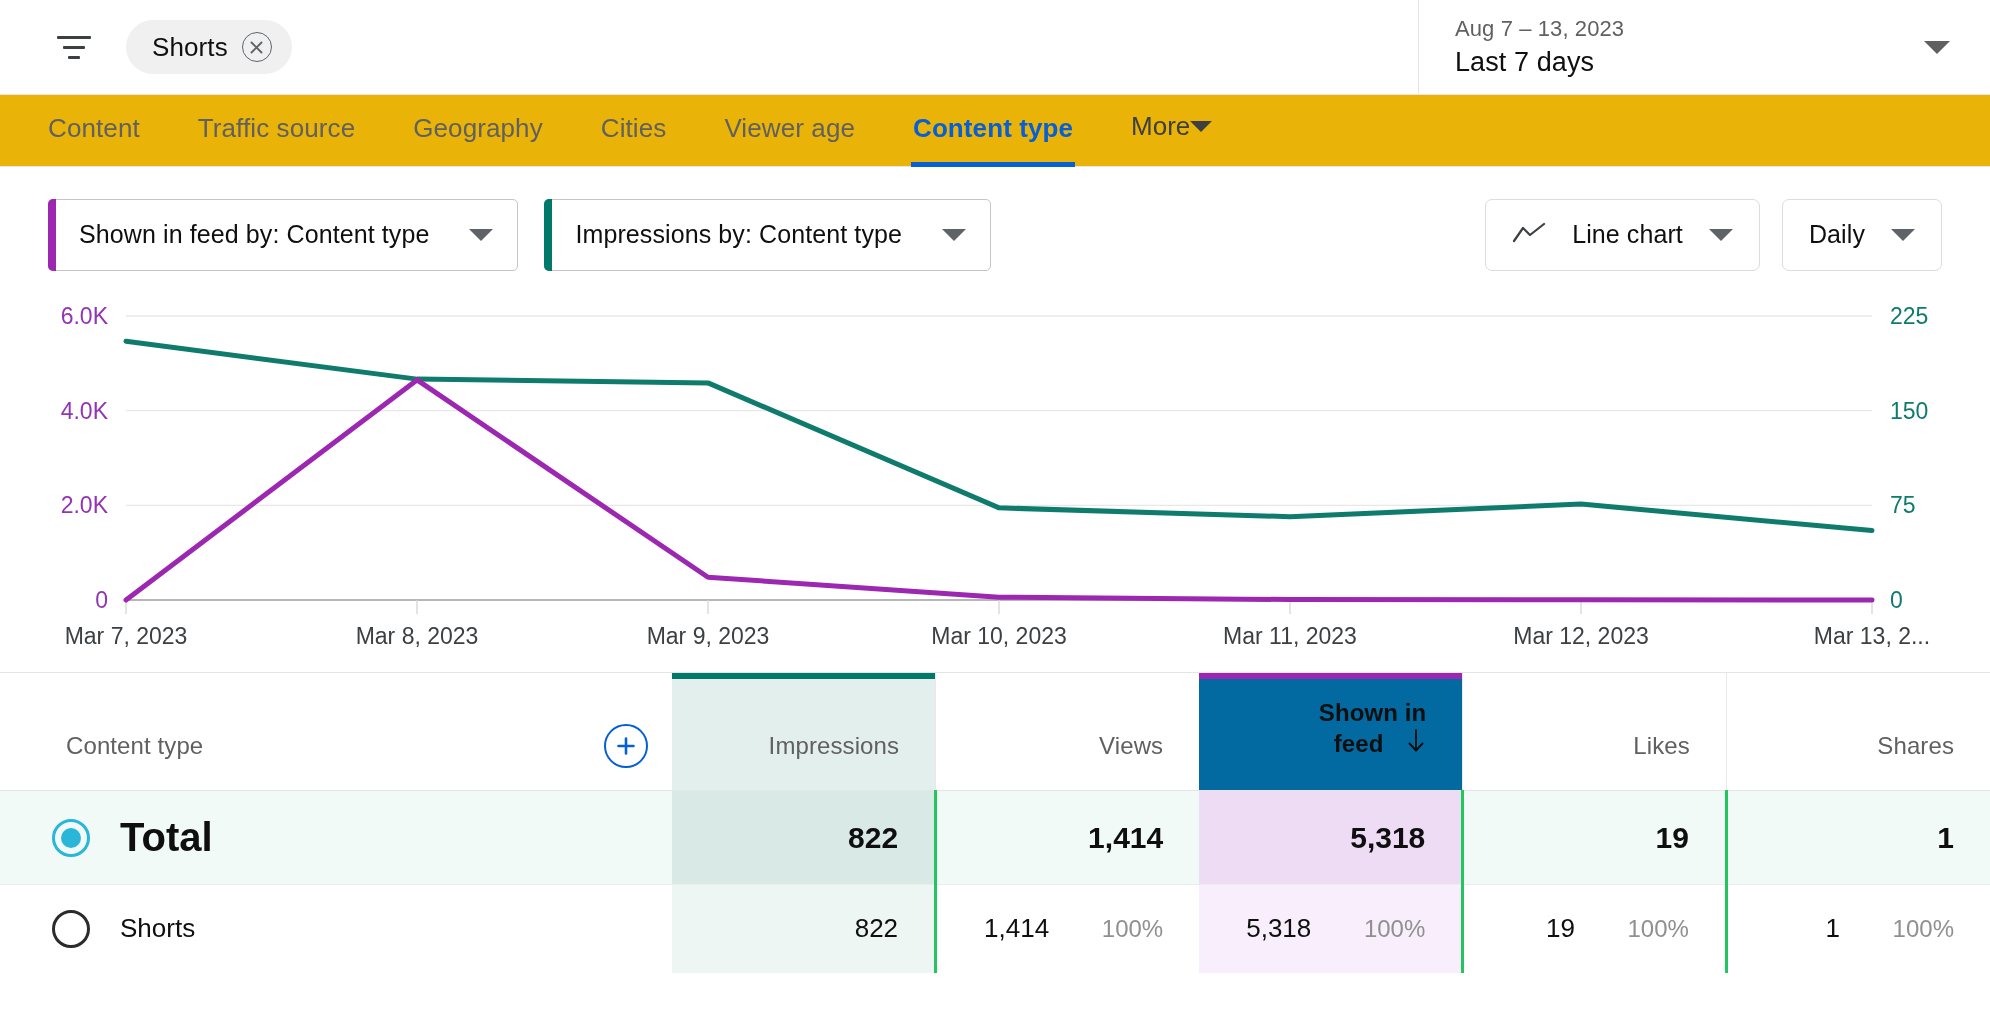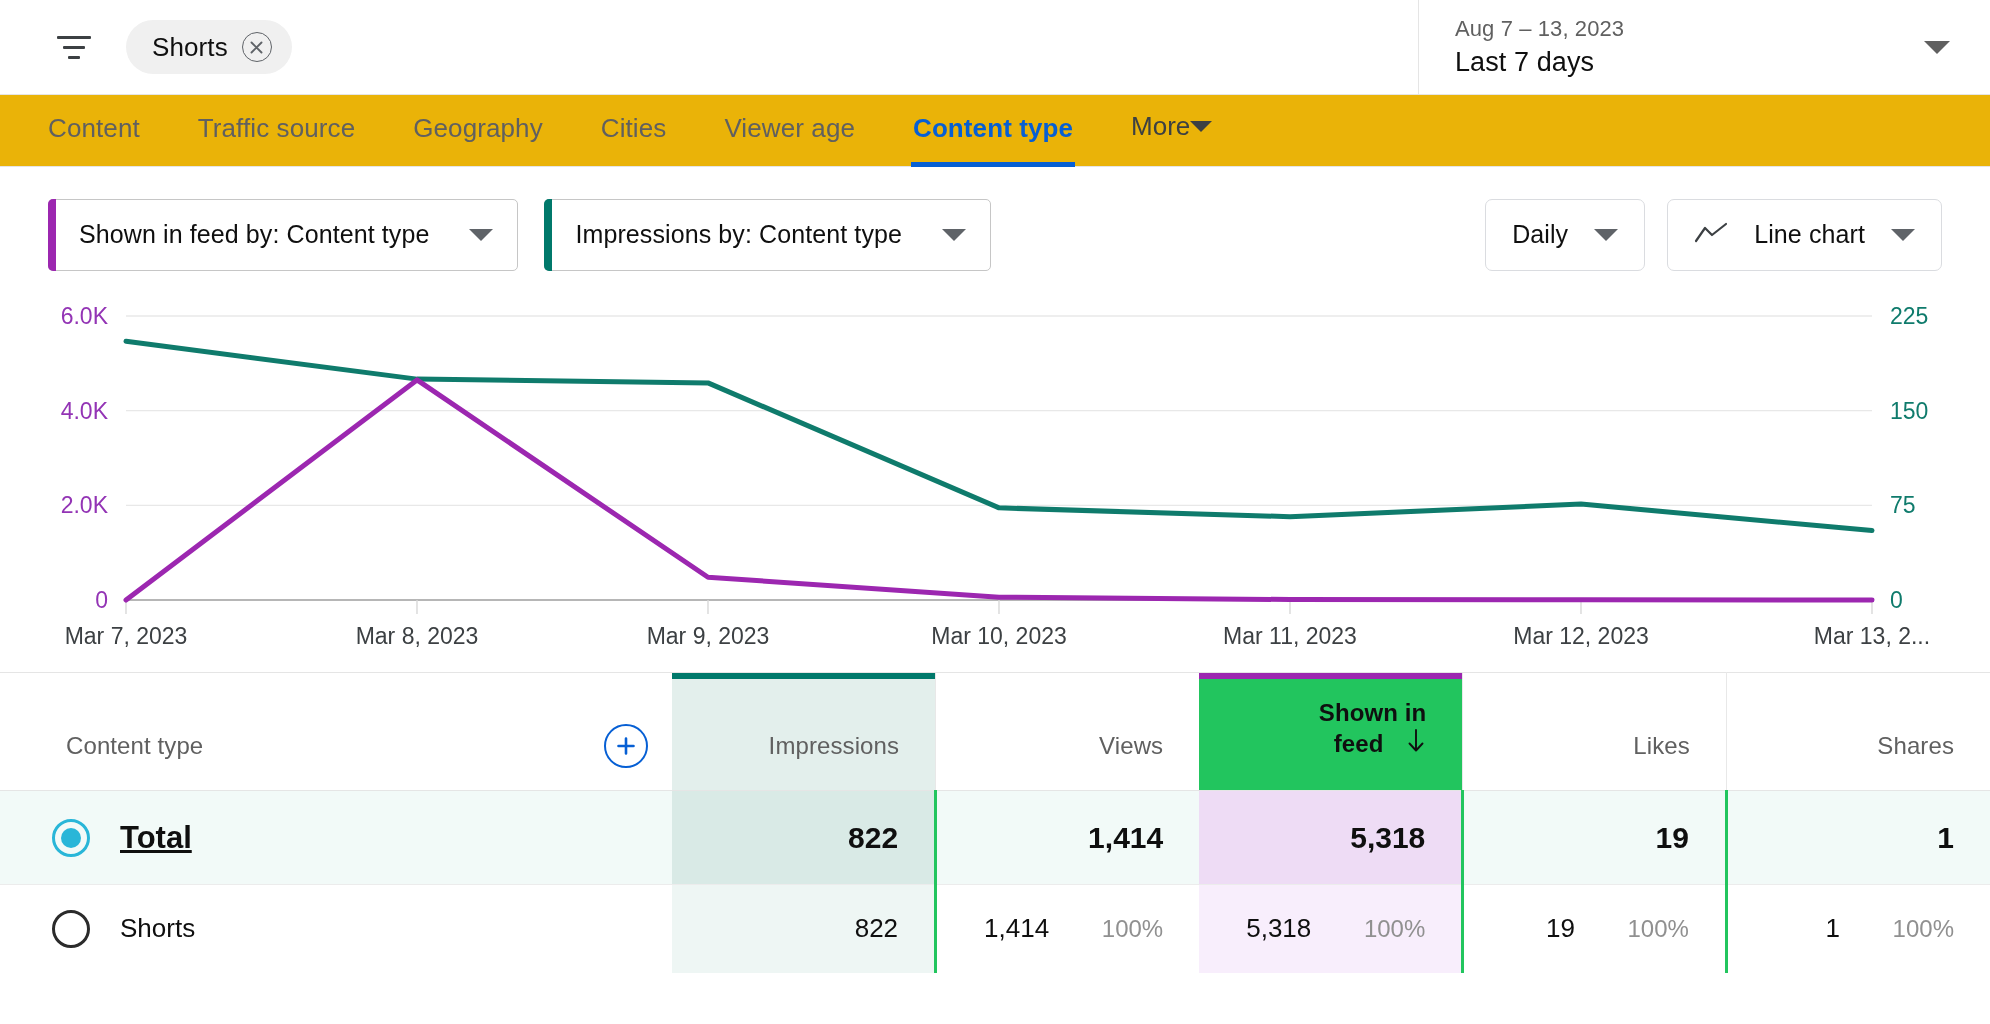--- a/index.html
+++ b/index.html
@@ -154,21 +154,21 @@
     font-weight: normal;
     font-size: 24px;
     color: #606060;
     position: relative;
     letter-spacing: .1px;
   }
   th .hcell { padding: 0 36px 30px 36px; text-align: right; }
   th.name-h .hcell { text-align: left; padding-left: 66px; }
   th.hl-teal { background: #e3efec; }
   th.hl-teal::before { content: ""; position: absolute; left: 0; right: 0; top: 0; height: 6px; background: #00796b; }
-  th.hl-purple { background: #22c55e; }
+  th.hl-purple { background: #0369a1; }
   th.hl-purple::before { content: ""; position: absolute; left: 0; right: 0; top: 0; height: 6px; background: #9c27b0; }
   th.hl-purple .hcell { color: #0f0f0f; font-weight: bold; line-height: 1.22; }
   th.sep { border-left: 1px solid #e8e8e8; }
   .sort-arrow { margin-left: 16px; display: inline-block; vertical-align: -2px; }
 
   .plus-h { position: relative; }
   .plus-btn {
     position: absolute; bottom: 22px; left: 50%; transform: translateX(-50%);
     width: 44px; height: 44px; border-radius: 50%;
     border: 2px solid #065fd4;
@@ -189,21 +189,21 @@
   .cell { padding: 0 36px; text-align: right; display: flex; align-items: center; justify-content: flex-end; gap: 30px; }
   .pct { font-size: 24px; font-weight: normal; color: #909090; min-width: 84px; text-align: right; }
   .namecell { display: flex; align-items: center; gap: 30px; padding-left: 52px; }
   .radio-on {
     width: 38px; height: 38px; border-radius: 50%;
     border: 3px solid #29b6d8; flex: none;
     display: flex; align-items: center; justify-content: center;
   }
   .radio-on i { width: 20px; height: 20px; border-radius: 50%; background: #29b6d8; display: block; }
   .radio-off { width: 38px; height: 38px; border-radius: 50%; border: 3px solid #2b2b2b; flex: none; }
-  .name-total { font-size: 31px; font-weight: bold; text-decoration: underline; }
+  .name-total { font-size: 40px; font-weight: bold; }
   .name-item { font-size: 26px; }
 </style>
 </head>
 <body>
 
 <div class="topbar">
   <div class="filter-icon-btn">
     <i></i>
     <i></i>
     <i></i>
@@ -246,31 +246,31 @@
     <span class="caret-med"></span>
   </div>
 
   <div class="metric-sel teal">
     <span class="lbl">Impressions by: Content type</span>
     <span class="caret-med"></span>
   </div>
 
   <div class="right-controls">
     <div class="ctl">
-      <span class="lbl">Daily</span>
-      <span class="caret-med"></span>
-    </div>
-
-    <div class="ctl">
       <span>
         <svg width="34" height="22" viewBox="0 0 34 22" aria-hidden="true">
           <polyline points="2,19 11,6 18,13 32,2" fill="none" stroke="#3c4043" stroke-width="2.2" stroke-linecap="round" stroke-linejoin="round"></polyline>
         </svg>
       </span>
       <span class="lbl">Line chart</span>
+      <span class="caret-med"></span>
+    </div>
+
+    <div class="ctl">
+      <span class="lbl">Daily</span>
       <span class="caret-med"></span>
     </div>
   </div>
 </div>
 
 <div class="chartwrap">
   <svg class="chart-svg" viewBox="0 0 1894 370" preserveAspectRatio="none">
     <g id="grid-group">
         <line x1="78" x2="1824" y1="298" y2="298" stroke="#9e9e9e" stroke-width="1.6"></line>
         <line x1="78" x2="1824" y1="203.33333333333331" y2="203.33333333333331" stroke="#e8e8e8" stroke-width="1.4"></line>

